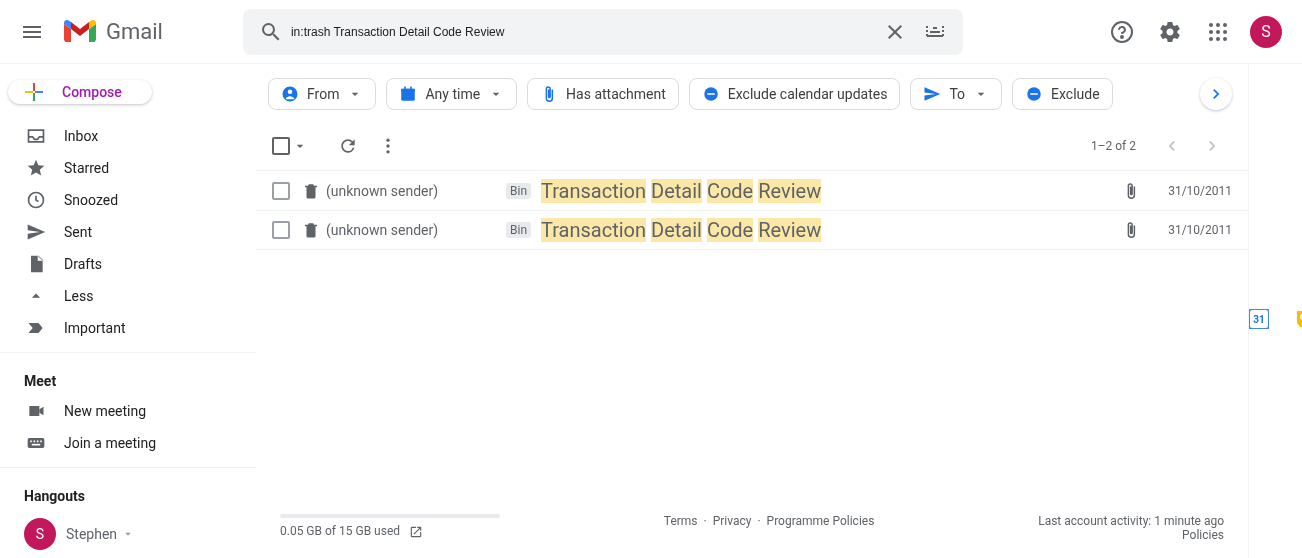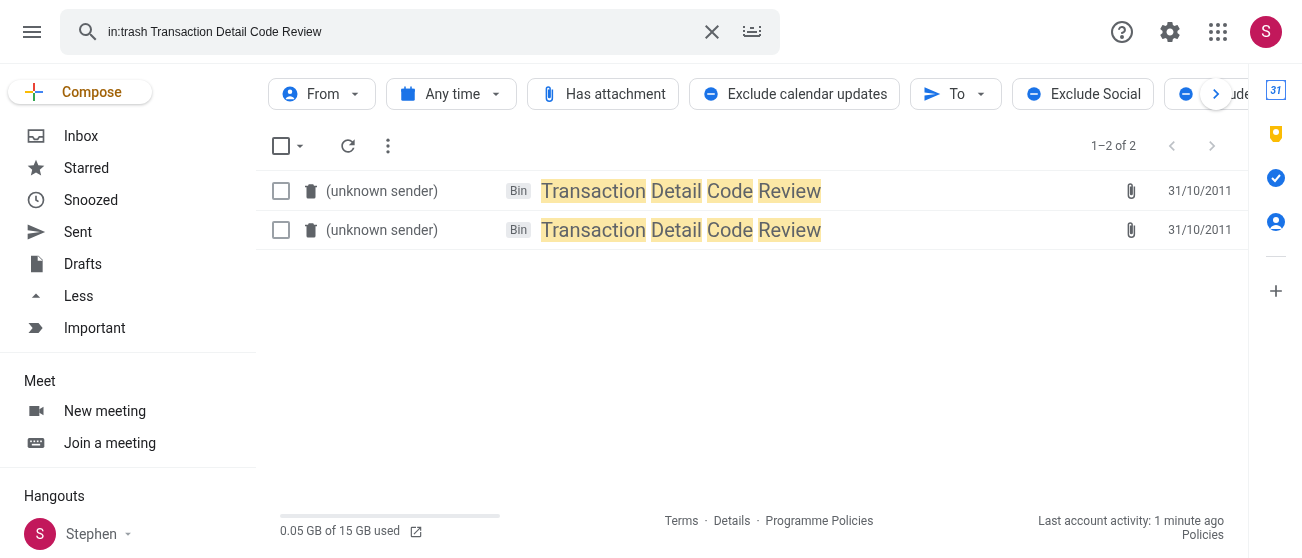--- a/index.html
+++ b/index.html
@@ -18,25 +18,25 @@
 .header-spacer { flex: 1; }
 .header-icons { display: flex; align-items: center; gap: 8px; margin-right: 12px; }
 .hicon { width: 40px; height: 40px; display: flex; align-items: center; justify-content: center; cursor: pointer; border-radius: 50%; color: #5f6368; }
 .avatar { width: 32px; height: 32px; border-radius: 50%; background: #c2185b; color: #fff; display: flex; align-items: center; justify-content: center; font-size: 16px; cursor: pointer; margin-left: 4px; }
 
 
 .body { display: flex; flex: 1; overflow: hidden; }
 .sidebar { width: 256px; display: flex; flex-direction: column; padding-top: 8px; }
 .compose { margin: 8px 0 16px 8px; width: 144px; height: 48px; border-radius: 24px; box-shadow: 0 1px 3px rgba(60,64,67,.3); display: flex; align-items: center; padding: 0 20px 0 14px; cursor: pointer; background: #fff; }
 .compose-plus { width: 24px; height: 24px; margin-right: 16px; }
-.compose-label { font-size: 14px; color: #a16207; font-weight: 500; }
+.compose-label { font-size: 14px; color: #a21caf; font-weight: 500; }
 .nav-item { display: flex; align-items: center; height: 32px; padding: 0 12px 0 26px; border-radius: 0 16px 16px 0; cursor: pointer; color: #202124; }
 .nav-icon { width: 20px; height: 20px; margin-right: 18px; color: #5f6368; display: flex; align-items: center; justify-content: center; }
 .nav-label { font-size: 14px; }
-.section-header { padding: 12px 0 6px 24px; font-size: 14px; font-weight: 400; color: #202124; }
+.section-header { padding: 12px 0 6px 24px; font-size: 14px; font-weight: 700; color: #202124; }
 .hangouts-status { display: flex; align-items: center; padding: 8px 24px; }
 .hangouts-avatar { width: 32px; height: 32px; border-radius: 50%; background: #c2185b; color: #fff; display: flex; align-items: center; justify-content: center; font-size: 14px; margin-right: 10px; position: relative; }
 .hangouts-name { font-size: 14px; color: #5f6368; }
 .hr { border-top: 1px solid #f1f3f4; margin: 8px 0; }
 
 
 .main { flex: 1; display: flex; flex-direction: column; overflow: hidden; }
 .filter-bar { display: flex; align-items: center; gap: 10px; padding: 14px 0 12px 12px; position: relative; overflow: hidden; }
 .chip { display: flex; align-items: center; height: 32px; border: 1px solid #dadce0; border-radius: 8px; padding: 0 12px; cursor: pointer; white-space: nowrap; gap: 8px; background: #fff; }
 .chip-icon { color: #1a73e8; display: flex; align-items: center; }
@@ -65,36 +65,46 @@
 
 .footer { display: flex; align-items: flex-start; justify-content: space-between; padding: 16px 24px; font-size: 12px; color: #5f6368; border-top: 0; }
 .footer-left { display: flex; align-items: center; gap: 8px; }
 .footer-center { display: flex; gap: 6px; }
 .footer-center a { color: #5f6368; text-decoration: none; cursor: pointer; }
 .footer-right { text-align: right; }
 .footer-right div { cursor: pointer; }
 .storage-bar { width: 220px; height: 4px; background: #e8eaed; border-radius: 2px; margin-bottom: 6px; }
 
 
-.right-panel { width: 54px; border-left: 1px solid #f1f3f4; display: flex; flex-direction: column; align-items: center; padding-top: 16px; gap: 24px; font-style: italic; }
+.right-panel { width: 54px; border-left: 1px solid #f1f3f4; display: flex; align-items: center; padding-top: 16px; gap: 24px; }
 .rp-icon { width: 20px; height: 20px; cursor: pointer; display: flex; align-items: center; justify-content: center; }
 .rp-sep { width: 20px; border-top: 1px solid #dadce0; }
 
 svg { display: block; }
 </style>
 </head>
 <body>
 
 <div class="app">
 
   <div class="header">
     <div class="menu-btn">
       <svg width="24" height="24" viewBox="0 0 24 24" fill="#5f6368">
           <path d="M3 18h18v-2H3v2zm0-5h18v-2H3v2zm0-7v2h18V6H3z"></path>
         </svg>
+    </div>
+    <div class="logo">
+      <svg class="logo-m" viewBox="0 0 40 40">
+        <path fill="#EA4335" d="M6 30h5V17l-7-5v15c0 1.1.9 3 2 3z"></path>
+        <path fill="#34A853" d="M29 30h5c1.1 0 2-1.9 2-3V12l-7 5v13z"></path>
+        <path fill="#FBBC04" d="M29 10v7l7-5v-1c0-2.5-2.8-3.9-4.8-2.4L29 10z"></path>
+        <path fill="#C5221F" d="M11 17v-7l9 7 9-7v7l-9 7-9-7z"></path>
+        <path fill="#4285F4" d="M4 11v1l7 5v-7l-2.2-1.4C6.8 7.1 4 8.5 4 11z"></path>
+      </svg>
+      <span class="logo-text">Gmail</span>
     </div>
     <div class="search-bar">
       <div class="icon-btn">
         <svg width="24" height="24" viewBox="0 0 24 24" fill="#5f6368">
             <path d="M15.5 14h-.79l-.28-.27A6.471 6.471 0 0016 9.5 6.5 6.5 0 109.5 16c1.61 0 3.09-.59 4.23-1.57l.27.28v.79l5 4.99L20.49 19l-4.99-5zm-6 0C7.01 14 5 11.99 5 9.5S7.01 5 9.5 5 14 7.01 14 9.5 11.99 14 9.5 14z"></path>
           </svg>
       </div>
       <input class="search-input" value="in:trash Transaction Detail Code Review" style="">
       <div class="icon-btn">
         <svg width="24" height="24" viewBox="0 0 24 24" fill="#5f6368">
@@ -313,29 +323,20 @@
               </svg>
             </span>
           </div>
           <div class="chip">
             <span class="chip-icon">
               <svg width="18" height="18" viewBox="0 0 24 24">
                 <circle cx="12" cy="12" r="9" fill="#1a73e8"></circle>
                 <rect x="7" y="11" width="10" height="2" fill="#fff"></rect>
               </svg>
             </span>
-            <span class="chip-label">Exclude Social</span>
-          </div>
-          <div class="chip">
-            <span class="chip-icon">
-              <svg width="18" height="18" viewBox="0 0 24 24">
-                <circle cx="12" cy="12" r="9" fill="#1a73e8"></circle>
-                <rect x="7" y="11" width="10" height="2" fill="#fff"></rect>
-              </svg>
-            </span>
             <span class="chip-label">Exclude</span>
           </div>
           <div class="filter-next">
           <svg width="20" height="20" viewBox="0 0 24 24" fill="#1a73e8">
               <path d="M8.59 16.59L13.17 12 8.59 7.41 10 6l6 6-6 6-1.41-1.41z"></path>
             </svg>
         </div>
       </div>
 
       <div class="toolbar">
@@ -414,21 +415,21 @@
             <div class="storage-bar"></div>
             <span>0.05 GB of 15 GB used</span>
             <svg width="14" height="14" viewBox="0 0 24 24" fill="#5f6368" style="display:inline-block;vertical-align:middle;margin-left:6px">
                 <path d="M19 19H5V5h7V3H5a2 2 0 00-2 2v14a2 2 0 002 2h14c1.1 0 2-.9 2-2v-7h-2v7zM14 3v2h3.59l-9.83 9.83 1.41 1.41L19 6.41V10h2V3h-7z"></path>
               </svg>
           </div>
         </div>
         <div class="footer-center" id="footer-links">
             <a>Terms</a>
             <span>·</span>
-            <a>Details</a>
+            <a>Privacy</a>
             <span>·</span>
             <a>Programme Policies</a>
           </div>
         <div class="footer-right">
           <div>Last account activity: 1 minute ago</div>
           <div>Policies</div>
         </div>
       </div>
     </div>
 

